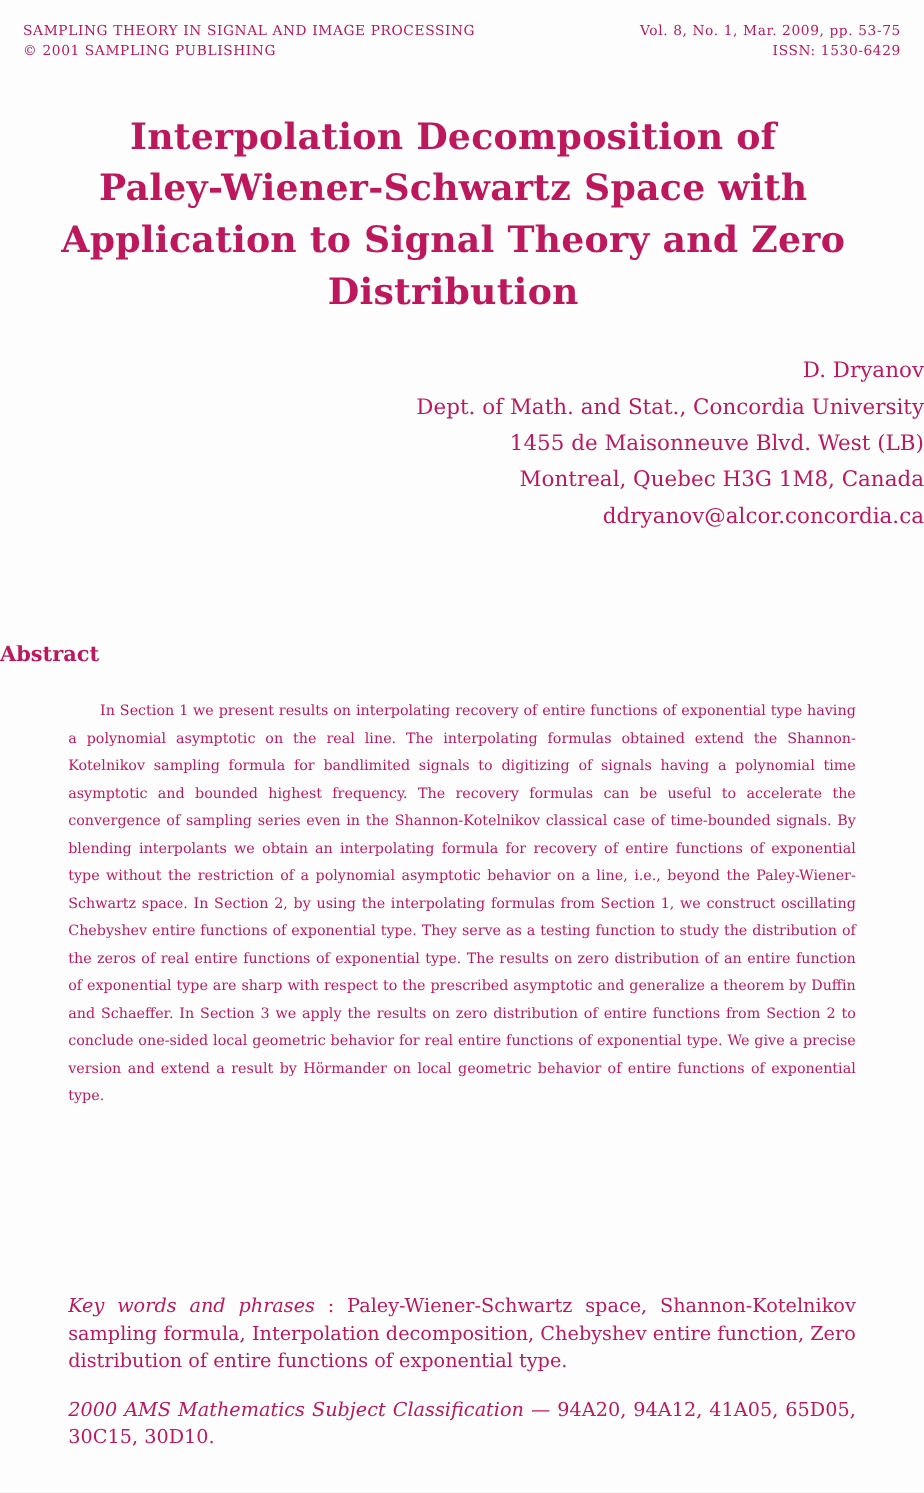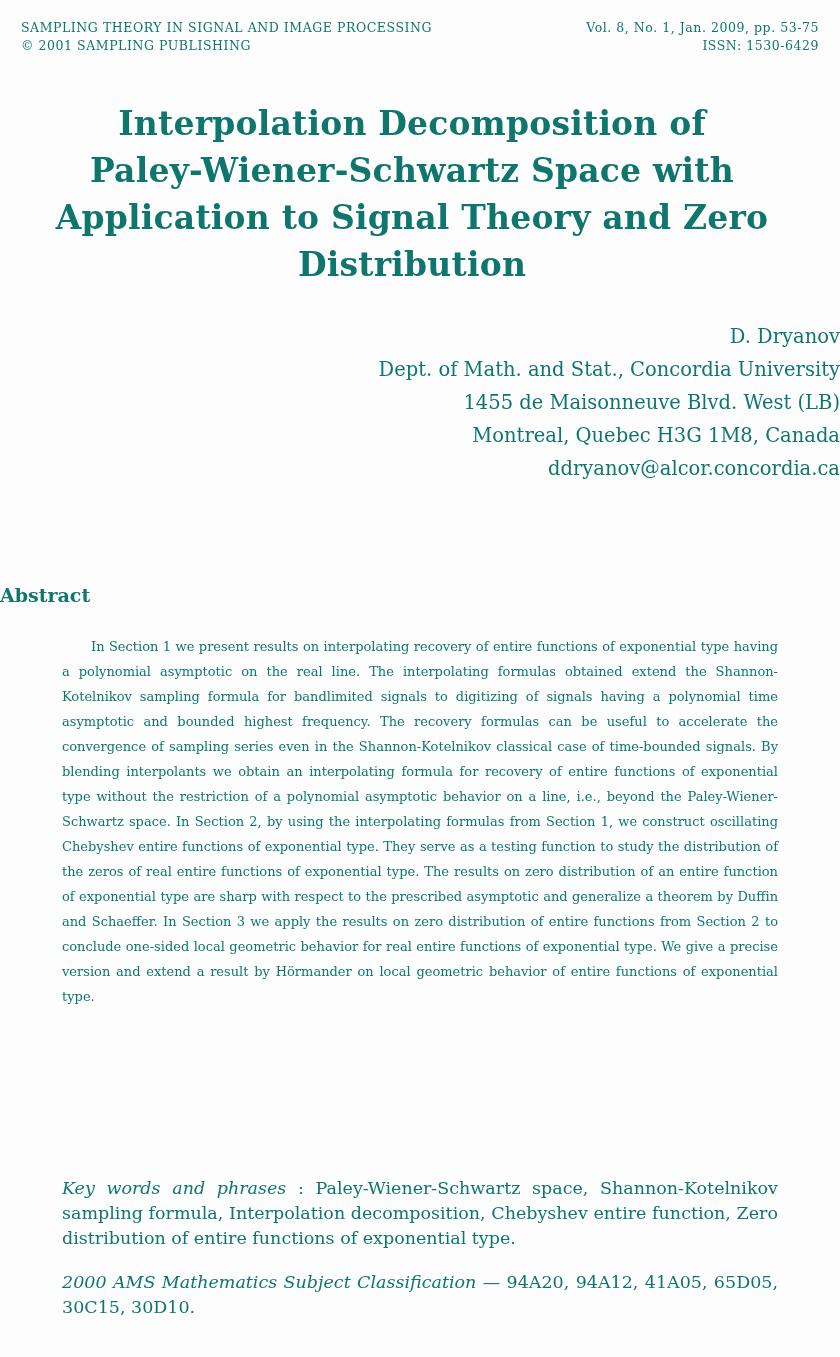--- a/index.html
+++ b/index.html
@@ -6,21 +6,21 @@
     margin: 0;
     padding: 0;
     background: #e8e8e8;
   }
   .page {
     position: relative;
     width: 840px;
     height: 1357px;
     margin: 0 auto;
     background: #fdfdfd;
-    color: #0f766e;
+    color: #be185d;
     font-family: "DejaVu Serif", "Liberation Serif", serif;
     overflow: hidden;
   }
   .running-header {
     position: absolute;
     top: 19px;
     left: 21px;
     right: 21px;
     display: flex;
     justify-content: space-between;
@@ -92,21 +92,21 @@
 <body>
 
 <div class="page">
 
   <div class="running-header">
     <div class="left">
       <div>SAMPLING THEORY IN SIGNAL AND IMAGE PROCESSING</div>
       <div>© 2001 SAMPLING PUBLISHING</div>
     </div>
     <div class="right">
-      <div>Vol. 8, No. 1, Jan. 2009, pp. 53-75</div>
+      <div>Vol. 8, No. 1, Mar. 2009, pp. 53-75</div>
       <div>ISSN: 1530-6429</div>
     </div>
   </div>
 
   <h1 class="paper-title">
     <span class="tline">Interpolation Decomposition of</span>
     <span class="tline">Paley-Wiener-Schwartz Space with</span>
     <span class="tline">Application to Signal Theory and Zero</span>
     <span class="tline">Distribution</span>
   </h1>

